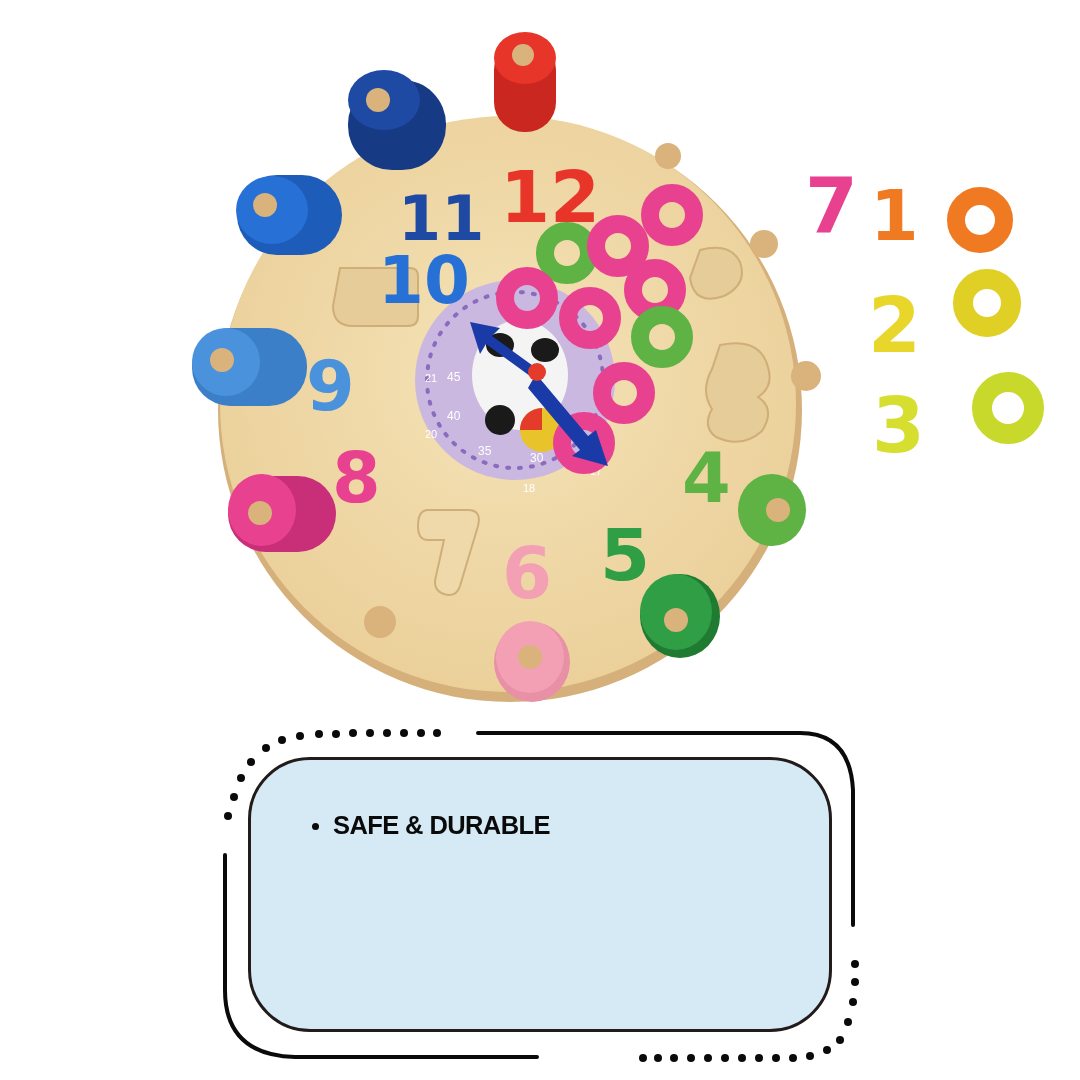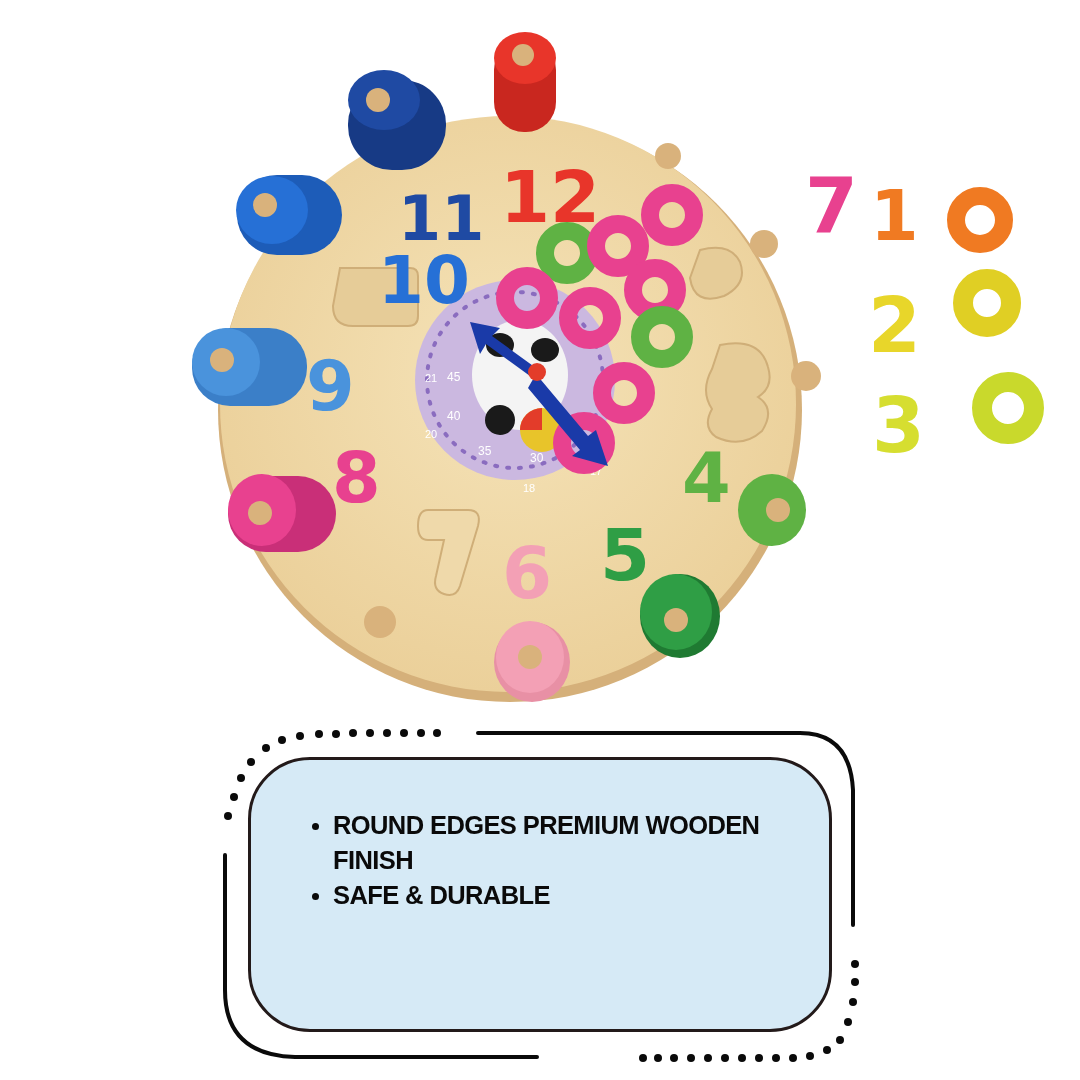--- a/index.html
+++ b/index.html
@@ -179,16 +179,15 @@
     <circle cx="708" cy="1058" r="4"></circle>
       <circle cx="691" cy="1058" r="4"></circle>
       <circle cx="674" cy="1058" r="4"></circle>
     <circle cx="658" cy="1058" r="4"></circle>
       <circle cx="643" cy="1058" r="4"></circle>
   </g>
 </svg>
 
 <div class="panel">
   <ul class="bullets">
-    <li>Round Edges Premium Wooden Finish</li>
     <li>Safe &amp; Durable</li>
   </ul>
 </div>
 
 </body></html>

